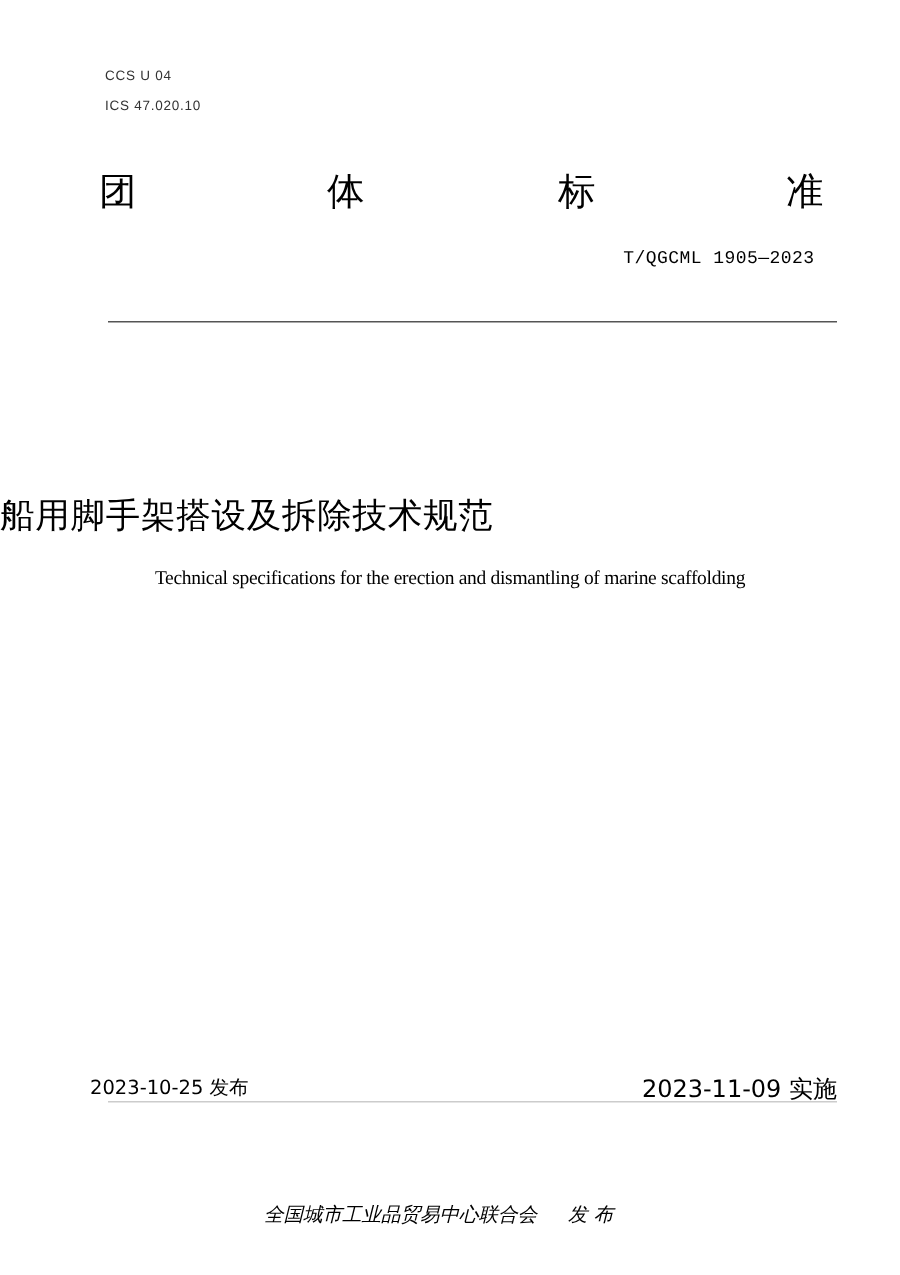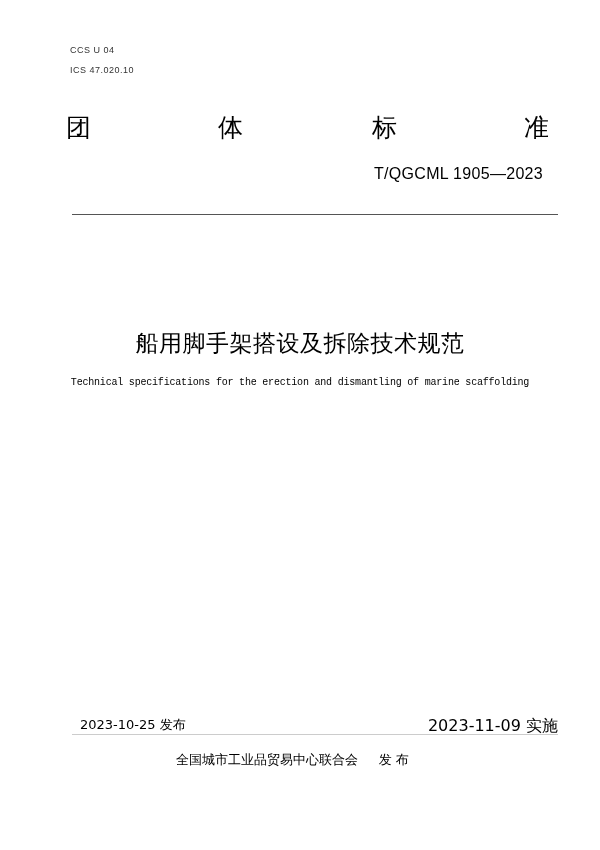--- a/index.html
+++ b/index.html
@@ -7,28 +7,28 @@
       width: 600px; height: 850px; background: #ffffff; position: relative;
       overflow: hidden; color: #000;
       font-family: "DejaVu Sans", "Liberation Sans", sans-serif;
     }
     .abs { position: absolute; white-space: nowrap; }
     .cls { left: 70px; font-size: 9px; color: #333; letter-spacing: 0.5px; font-family: "Liberation Sans", sans-serif; }
     .cls1 { top: 29px; margin-top: 36px; }
     .cls2 { top: 45px; }
     .big { top: 113px; font-size: 25px; line-height: 30px; }
     .b1 { left: 66px; } .b2 { left: 218px; } .b3 { left: 372px; } .b4 { left: 524px; }
-    .code { top: 165px; right: 57px; font-size: 16px; font-family: Liberation Sans, sans-serif; letter-spacing: 0.3px; margin-left: 19px; }
+    .code { top: 165px; right: 57px; font-size: 12px; font-family: Liberation Mono, monospace; letter-spacing: 0.3px; margin-left: 19px; }
     .rule1 { left: 72px; top: 214px; width: 486px; height: 1px; background: #555; }
-    .title { top: 328px; left: 0; width: 600px; text-align: center; font-size: 23px; letter-spacing: 0.5px; }
-    .subtitle { top: 377px; left: 0; width: 600px; text-align: center; font-size: 10px; font-family: Liberation Mono, monospace; letter-spacing: -0.2px; }
-    .date-l { top: 716px; left: 80px; font-size: 13px; }
+    .title { top: 328px; left: 0; width: 600px; text-align: left; font-size: 23px; letter-spacing: 0.5px; }
+    .subtitle { top: 377px; left: 0; width: 600px; text-align: center; font-size: 13px; font-family: Liberation Serif, serif; letter-spacing: -0.2px; }
+    .date-l { top: 716px; left: 60px; font-size: 13px; }
     .date-r { top: 716px; right: 42px; font-size: 16px; }
     .rule2 { left: 72px; top: 734px; width: 486px; height: 1px; background: #ccc; }
-    .issuer { top: 751px; left: 176px; font-size: 13px; }
+    .issuer { top: 801px; left: 176px; font-size: 13px; font-style: italic; }
   </style>
 </head>
 <body>
 
 <div class="abs cls cls1">ICS  47.020.10</div>
 <div class="abs cls cls2">CCS U 04</div>
 
 <div class="abs big b1">团</div>
 <div class="abs big b2">体</div>
 <div class="abs big b3">标</div>

